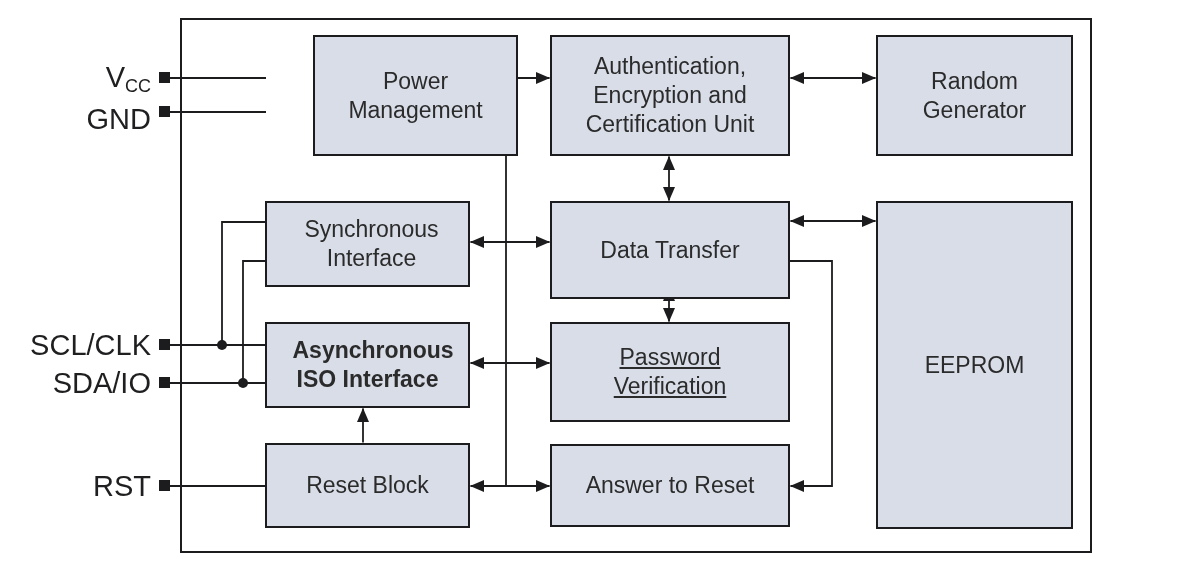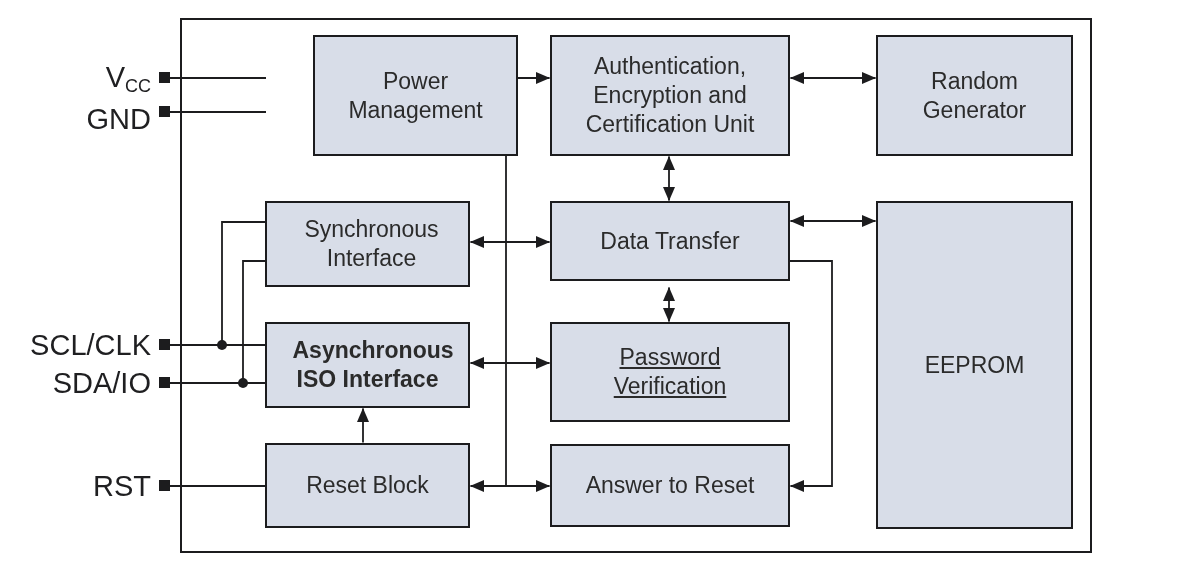--- a/index.html
+++ b/index.html
@@ -125,21 +125,21 @@
   </div>
 
   <div class="block" style="left:876px; top:35px; width:197px; height:121px;">
     <span class="bl" style="max-width:115px;">Random Generator</span>
   </div>
 
   <div class="block" style="left:265px; top:201px; width:205px; height:86px;padding-left:8px;">
     <span class="bl" style="max-width:140px;">Synchronous Interface</span>
   </div>
 
-  <div class="block" style="left:550px; top:201px; width:240px; height:80px;">
+  <div class="block" style="left:550px; top:201px; width:240px; height:98px;">
     <span class="bl">Data Transfer</span>
   </div>
 
   <div class="block" style="left:876px; top:201px; width:197px; height:328px;">
     <span class="bl">EEPROM</span>
   </div>
 
   <div class="block" style="left:265px; top:322px; width:205px; height:86px;">
     <span class="bl" style="max-width:150px;font-weight:bold;">Asynchronous ISO Interface</span>
   </div>

